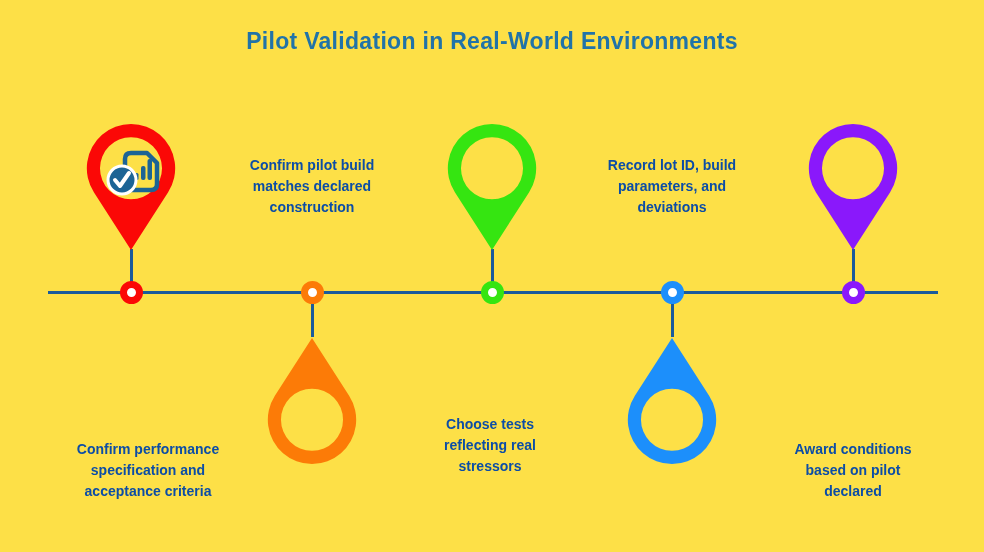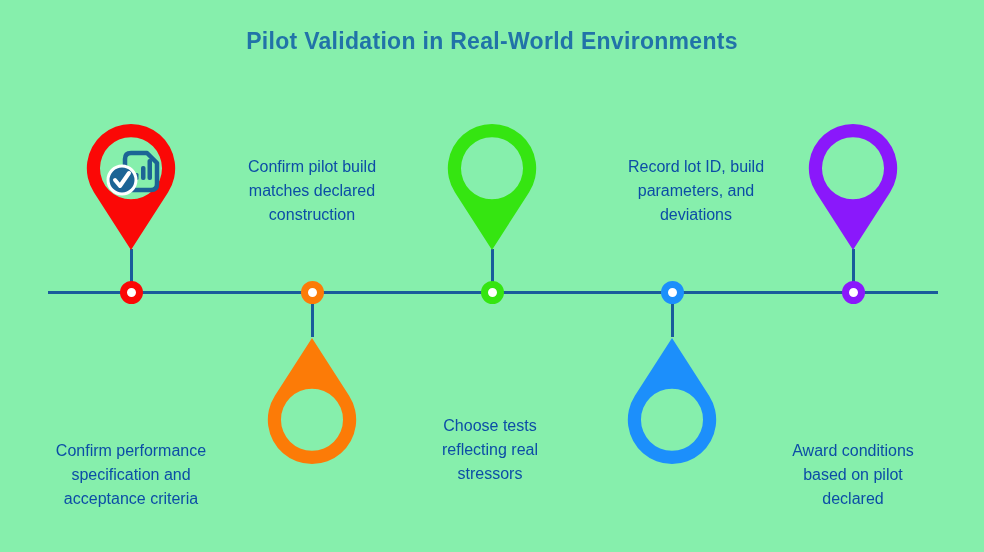--- a/index.html
+++ b/index.html
@@ -1,19 +1,19 @@
 <!DOCTYPE html>
 <html><head>
 <meta charset="utf-8">
 <style>
   html,body{margin:0;padding:0;background:#ffffff;}
   .page{
     position:relative;
     width:984px;height:552px;
-    background:#86efac;
+    background:#fde047;
     overflow:hidden;
     font-family:"Liberation Sans", sans-serif;
   }
   .title{
     position:absolute;left:0;top:28px;width:100%;
     text-align:center;
     font-size:23px;font-weight:bold;letter-spacing:.3px;
     color:var(--title-color);
   }
   .tl-line{
@@ -28,21 +28,21 @@
     position:absolute;width:23px;height:23px;box-sizing:border-box;
     border:7px solid #999;border-radius:50%;
     background:#ffffff;
     z-index:3;
   }
   .pin{position:absolute;width:94px;height:128px;z-index:2;}
   .doc-icon{position:absolute;left:98px;top:140px;width:66px;height:66px;z-index:4;color:var(--icon-color);}
   .label{
     position:absolute;transform:translateX(-50%);
     text-align:center;
-    font-size:16px;font-weight:400;line-height:1.5;
+    font-size:14px;font-weight:700;line-height:1.5;
     color:var(--label-color);
   }
 </style>
 </head>
 <body>
 
 <div class="page" style="--title-color: #2173A8; --label-color: #0C4DA6; --line-color: #1A5B9B; --icon-color: #1C6495;">
 
   <div class="title">Pilot Validation in Real-World Environments</div>
 
@@ -55,21 +55,21 @@
     </svg>
     <svg class="doc-icon" viewBox="0 0 66 66">
       <path d="M33,13 H49 L59,23 V44 Q59,50 53,50 H33 Q27,50 27,44 V19 Q27,13 33,13 Z" fill="none" stroke="currentColor" stroke-width="4.5" stroke-linejoin="round"></path>
       <rect x="36.5" y="33" width="4" height="7" rx="1.5" fill="currentColor"></rect>
       <rect x="43" y="26" width="4.5" height="14" rx="2" fill="currentColor"></rect>
       <rect x="49.5" y="19" width="4.5" height="21" rx="2" fill="currentColor"></rect>
       <circle cx="24" cy="40" r="14" fill="currentColor" stroke="#ffffff" stroke-width="3"></circle>
       <path d="M17,40 L22,46 L31,33" fill="none" stroke="#ffffff" stroke-width="4" stroke-linecap="round" stroke-linejoin="round"></path>
     </svg>
     <div class="ring" style="left: 119.5px; top: 281px; border-color: rgb(251, 8, 6);"></div>
-    <div class="label" style="left:131px;top:439px;width:180px;">Confirm performance specification and acceptance criteria</div>
+    <div class="label" style="left:148px;top:439px;width:180px;">Confirm performance specification and acceptance criteria</div>
   </div>
 
   <div class="station">
     <div class="connector" style="left:310.5px;top:302px;"></div>
     <svg class="pin" style="left:265px;top:336px;" viewBox="0 0 100 136">
       <path fill-rule="evenodd" fill="#FC7B07" d="M50,2 L10.5,63.6 A47,47 0 1 0 89.5,63.6 Z M83,89 a33,33 0 1 0 -66,0 a33,33 0 1 0 66,0 Z"></path>
     </svg>
     <div class="ring" style="left: 300.5px; top: 281px; border-color: rgb(252, 123, 7);"></div>
     <div class="label" style="left:312px;top:155px;width:158px;">Confirm pilot build matches declared construction</div>
   </div>
@@ -82,21 +82,21 @@
     <div class="ring" style="left: 480.5px; top: 281px; border-color: rgb(53, 229, 17);"></div>
     <div class="label" style="left:490px;top:414px;width:120px;">Choose tests reflecting real stressors</div>
   </div>
 
   <div class="station">
     <div class="connector" style="left:670.5px;top:302px;"></div>
     <svg class="pin" style="left:625px;top:336px;" viewBox="0 0 100 136">
       <path fill-rule="evenodd" fill="#1C8FFB" d="M50,2 L10.5,63.6 A47,47 0 1 0 89.5,63.6 Z M83,89 a33,33 0 1 0 -66,0 a33,33 0 1 0 66,0 Z"></path>
     </svg>
     <div class="ring" style="left: 660.5px; top: 281px; border-color: rgb(28, 143, 251);"></div>
-    <div class="label" style="left:696px;top:155px;width:158px;">Record lot ID, build parameters, and deviations</div>
+    <div class="label" style="left:672px;top:155px;width:158px;">Record lot ID, build parameters, and deviations</div>
   </div>
 
   <div class="station">
     <div class="connector" style="left:851.5px;top:249px;"></div>
     <svg class="pin" style="left:806px;top:124px;" viewBox="0 0 100 136">
       <path fill-rule="evenodd" fill="#8A18FB" d="M50,134 L10.5,72.4 A47,47 0 1 1 89.5,72.4 Z M83,47 a33,33 0 1 0 -66,0 a33,33 0 1 0 66,0 Z"></path>
     </svg>
     <div class="ring" style="left: 841.5px; top: 281px; border-color: rgb(138, 24, 251);"></div>
     <div class="label" style="left:853px;top:439px;width:142px;">Award conditions based on pilot declared</div>
   </div>

